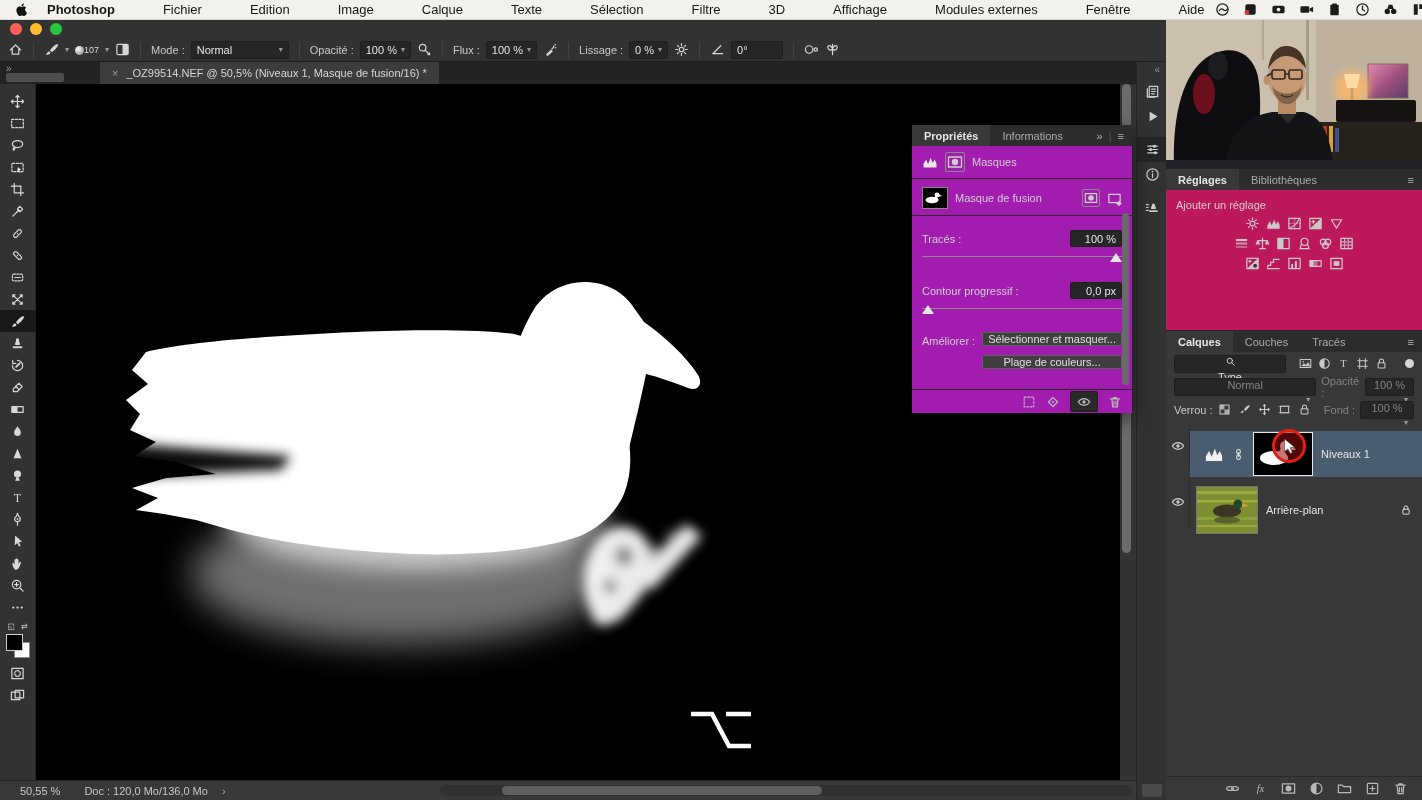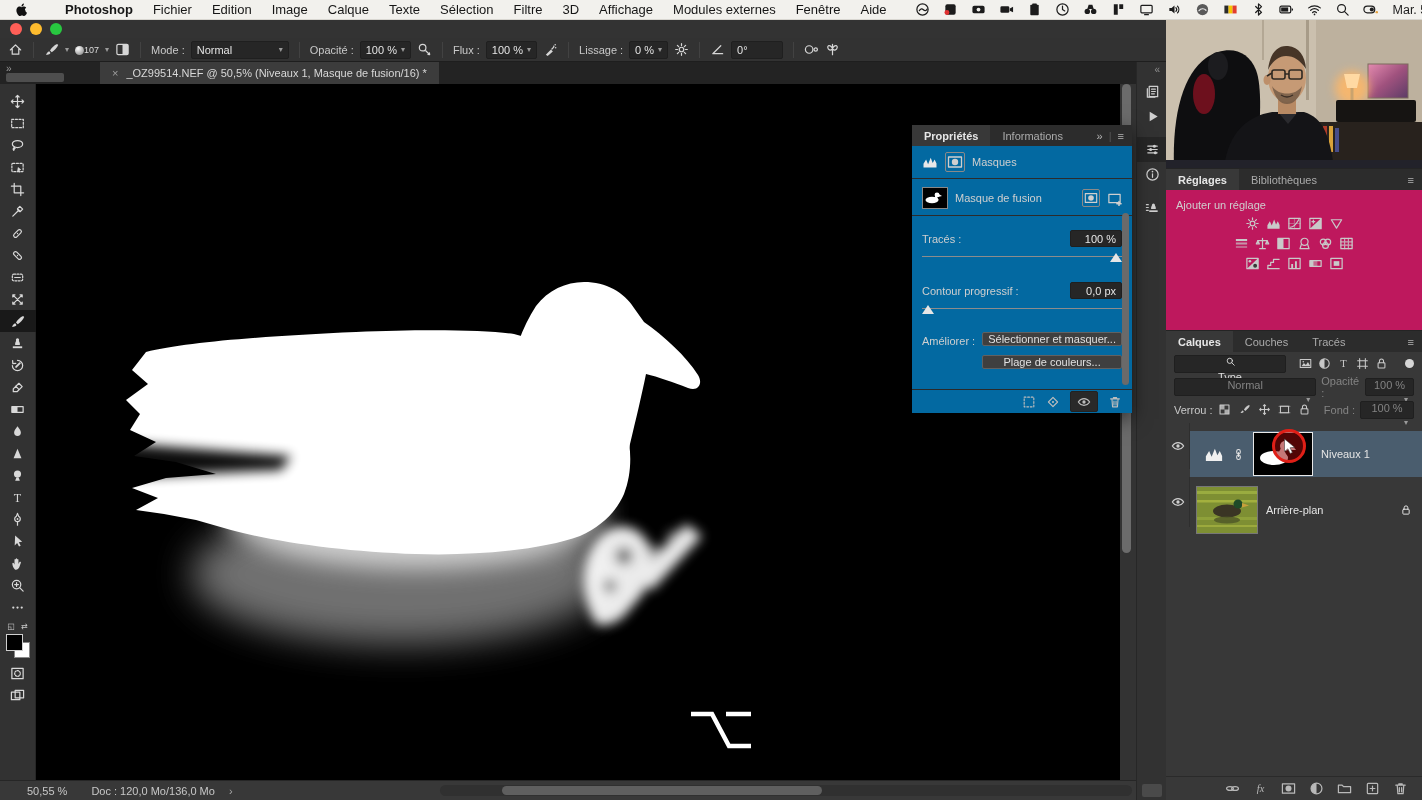--- a/index.html
+++ b/index.html
@@ -4,21 +4,21 @@
 <style>
   html,body{margin:0;padding:0;background:#000;}
   body{width:1422px;height:800px;position:relative;overflow:hidden;
        font-family:"Liberation Sans",sans-serif;-webkit-font-smoothing:antialiased;}
   .abs{position:absolute;}
   svg{display:block;}
   
   .menubar{left:0;top:0;width:1422px;height:20px;background:#f2f1ed;display:flex;align-items:center;
            color:#161616;font-size:13px;border-bottom:1px solid #d8d6d0;box-sizing:border-box;z-index:30;}
   .menubar .apple{padding:0 12px 0 14px;display:flex;align-items:center;color:#111;}
-  .menu-items{display:flex;align-items:center;list-style:none;margin:18px;padding:0;}
+  .menu-items{display:flex;align-items:center;list-style:none;margin:0;padding:0;gap:28px;}
   .menu-items li{padding:0 10px;white-space:nowrap;cursor:default;}
   .menu-items li:first-child{font-weight:bold;padding-left:6px;}
   .menu-status{margin-left:auto;display:flex;align-items:center;gap:13px;padding-right:12px;color:#1c1c1c;}
   .menu-status .micon{display:flex;align-items:center;}
   .menu-clock{font-size:12.5px;white-space:nowrap;margin-left:2px;}
   
   .titlebar{left:0;top:20px;width:1422px;height:18px;background:#333333;display:flex;align-items:center;z-index:2;}
   .traffic{display:flex;gap:8px;padding-left:10px;}
   .traffic span{width:12px;height:12px;border-radius:50%;display:block;}
   .win-title{position:absolute;left:0;right:0;text-align:center;color:#a6a6a6;font-size:12px;}
@@ -56,21 +56,21 @@
   .icondock{left:1136px;top:62px;width:30px;height:738px;background:#323232;border-left:1px solid #272727;
             box-sizing:border-box;z-index:1;color:#cfcfcf;}
   .icondock .coll{text-align:right;padding:2px 6px 4px 0;color:#8f8f8f;font-size:10px;}
   .dock-icon{width:30px;height:25px;display:flex;align-items:center;justify-content:center;}
   .dock-icon.active{background:#262626;}
   .dock-div{height:8px;}
   .dock-corner{position:absolute;left:5px;bottom:3px;width:20px;height:13px;background:#4a4a4a;border-radius:2px;}
   
   .statusbar{left:0;top:780px;width:1136px;height:20px;background:#383838;border-top:1px solid #262626;
              box-sizing:border-box;display:flex;align-items:center;color:#c7c7c7;font-size:11px;z-index:1;}
-  .statusbar .zoomv{padding:0 10px 0 27px;}
+  .statusbar .zoomv{padding:0 10px 0 11px;margin-left:9px;}
   .statusbar .docv{padding:0 8px 0 14px;}
   .statusbar .chev{color:#a8a8a8;padding-left:6px;font-size:11px;}
   .hscroll{position:absolute;left:440px;top:4px;width:692px;height:11px;background:#303030;border-radius:6px;}
   .hscroll .thumb{position:absolute;left:62px;top:1px;width:320px;height:9px;background:#5f5f5f;border-radius:5px;}
   
   .rightcol{left:1166px;top:20px;width:256px;height:780px;background:#383838;z-index:10;}
   .webcam{position:absolute;left:0;top:0;width:256px;height:148px;overflow:hidden;background:#c9bead;}
   
   .panel-tabs{display:flex;align-items:stretch;background:#2c2c2c;height:21px;font-size:11px;color:#ababab;position:relative;}
   .panel-tabs .ptab{padding:0 12px;display:flex;align-items:center;cursor:default;}
@@ -94,21 +94,21 @@
   .layer-row.selected .body{background:#4a5d6e;}
   .layer-row .body{flex:1;height:100%;display:flex;align-items:center;gap:8px;padding-left:14px;margin-top:16px;}
   .thumb-frame{border:1px solid #e8e8e8;flex:none;position:relative;}
   .bottombar{position:absolute;left:0;bottom:0;width:256px;height:24px;background:#383838;border-top:1px solid #2a2a2a;
              display:flex;align-items:center;justify-content:flex-end;gap:13px;padding-right:14px;box-sizing:border-box;color:#b9b9b9;}
   
   .click-ring{position:absolute;left:106px;top:6px;width:34px;height:34px;border-radius:50%;
               background:rgba(150,10,10,.55);border:3px solid #e01f17;box-sizing:border-box;
               display:flex;align-items:center;justify-content:center;z-index:3;}
   
-  .props{left:912px;top:125px;width:220px;height:288px;background:#0369a1;z-index:20;
+  .props{left:912px;top:125px;width:220px;height:288px;background:#a21caf;z-index:20;
          box-shadow:0 6px 18px rgba(0,0,0,.55);font-size:11px;color:#cfcfcf;}
   .props .scrollthumb{position:absolute;right:3px;top:88px;width:7px;height:172px;background:#6a6a6a;border-radius:4px;}
   .props-row{display:flex;align-items:center;gap:7px;padding:6px 10px 4px 10px;}
   .mask-badge{display:flex;align-items:center;justify-content:center;}
   .mask-badge.boxed{border:1px solid #8a8a8a;border-radius:2px;padding:1px;}
   .val-box{background:#262626;border:1px solid #1f1f1f;border-radius:2px;min-width:40px;height:15px;
            display:flex;align-items:center;justify-content:flex-end;padding:0 5px;color:#e6e6e6;margin-left:auto;}
   .slider{position:relative;height:12px;margin:1px 10px 4px 10px;}
   .slider .track{position:absolute;left:0;right:0;top:4px;height:1px;background:#8c8c8c;}
   .slider .sthumb{position:absolute;top:1px;width:0;height:0;border-left:6px solid transparent;

